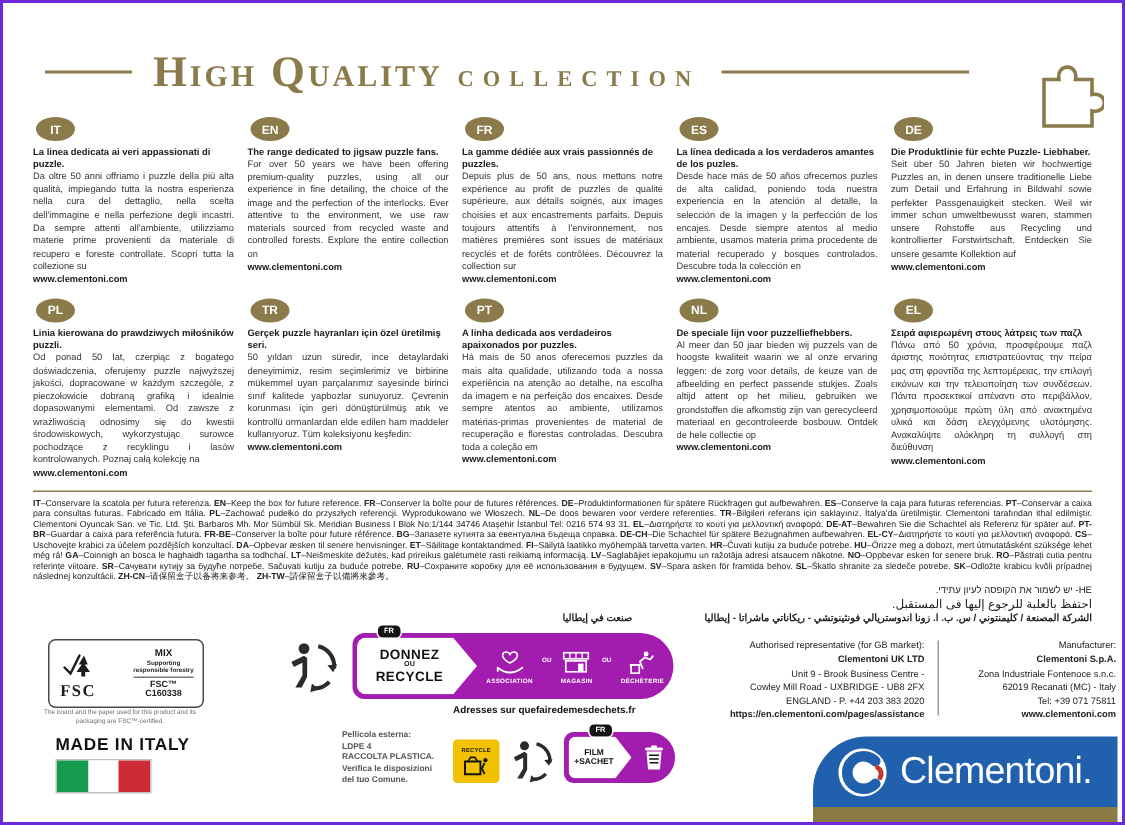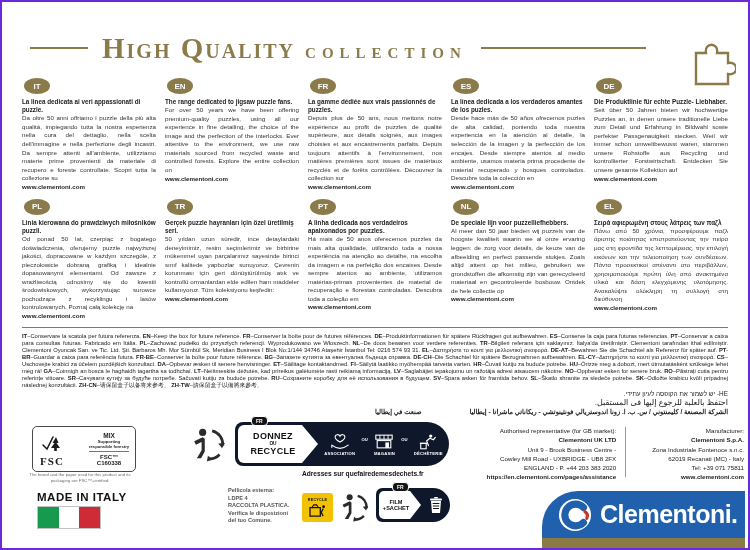--- a/index.html
+++ b/index.html
@@ -42,21 +42,21 @@
   .fsc-supporting{font-size:4.2px;font-weight:bold;line-height:1.25;}
   .fsc-hr{border:0;border-top:1px solid #777;margin:2px 2px;}
   .fsc-code{font-size:6px;font-weight:bold;}
   .fsc-caption{position:absolute;left:22px;top:470px;width:112px;font-size:4.3px;line-height:1.3;
                text-align:center;color:#6e6e6e;}
   .made-in-italy{position:absolute;left:35px;top:489px;font-size:11.5px;font-weight:bold;letter-spacing:.5px;color:#111;}
   .italy-flag{position:absolute;left:35px;top:504px;width:64px;height:23px;display:flex;border:1px solid #c2c2c2;box-sizing:border-box;}
   .italy-flag .g{flex:1;background:#169a4e;} .italy-flag .w{flex:1;background:#fff;} .italy-flag .r{flex:1;background:#cf2b36;}
   
   .donate-wrap{position:absolute;left:188px;top:420px;display:flex;align-items:center;gap:7px;}
-  .black-banner{position:relative;background:#0f172a;border-radius:8px 22px 22px 8px;}
+  .black-banner{position:relative;background:#a21caf;border-radius:8px 22px 22px 8px;}
   .donate-banner{width:214px;height:44px;display:flex;align-items:center;}
   .fr-badge{position:absolute;top:-6px;left:16px;background:#141414;color:#fff;font-size:5px;font-weight:bold;
             padding:1.5px 4px;border-radius:4px;border:1px solid #fff;line-height:1;}
   .arrow-box{background:#fff;margin:3px 0 3px 3px;height:38px;width:80px;display:flex;flex-direction:column;
              align-items:center;justify-content:center;clip-path:polygon(0 0,80% 0,100% 50%,80% 100%,0 100%);
              border-radius:6px 0 0 6px;color:#111;line-height:1.05;flex-shrink:0;}
   .arrow-box .l1{font-size:9px;font-weight:bold;letter-spacing:.3px;margin-right:10px;}
   .arrow-box .l2{font-size:4.8px;font-weight:bold;margin-right:10px;}
   .donate-icons{flex:1;display:flex;align-items:center;justify-content:space-evenly;color:#fff;}
   .d-item{display:flex;flex-direction:column;align-items:center;gap:1px;}
@@ -80,21 +80,21 @@
              font-size:6.2px;line-height:1.5;color:#222;}
   .addr-col{text-align:right;}
   .addr-col.rep{flex:1.4;}
   .addr-col.man{flex:1;}
   .addr-div{width:1px;background:#9a9a9a;height:50px;margin:1px 9px 0 9px;}
   .addr-b{font-weight:bold;}
   
   .clem-logo{position:absolute;left:540px;top:489px;right:3px;}
   .clem-blue{height:47px;background:#2160ac;border-top-left-radius:36px;display:flex;align-items:center;
              padding-left:16px;gap:8px;}
-  .clem-text{color:#fff;font-size:25px;font-weight:bold;letter-spacing:-.5px;font-family:"Liberation Sans",sans-serif;}
+  .clem-text{color:#fff;font-size:25px;font-weight:normal;letter-spacing:-.5px;font-family:"Liberation Sans",sans-serif;}
   .clem-gold{height:10px;background:#8a7a45;}
 </style>
 </head>
 <body>
 
 <div class="page">
 
   <div class="header">
     <div class="rule left"></div>
     <div class="title">

